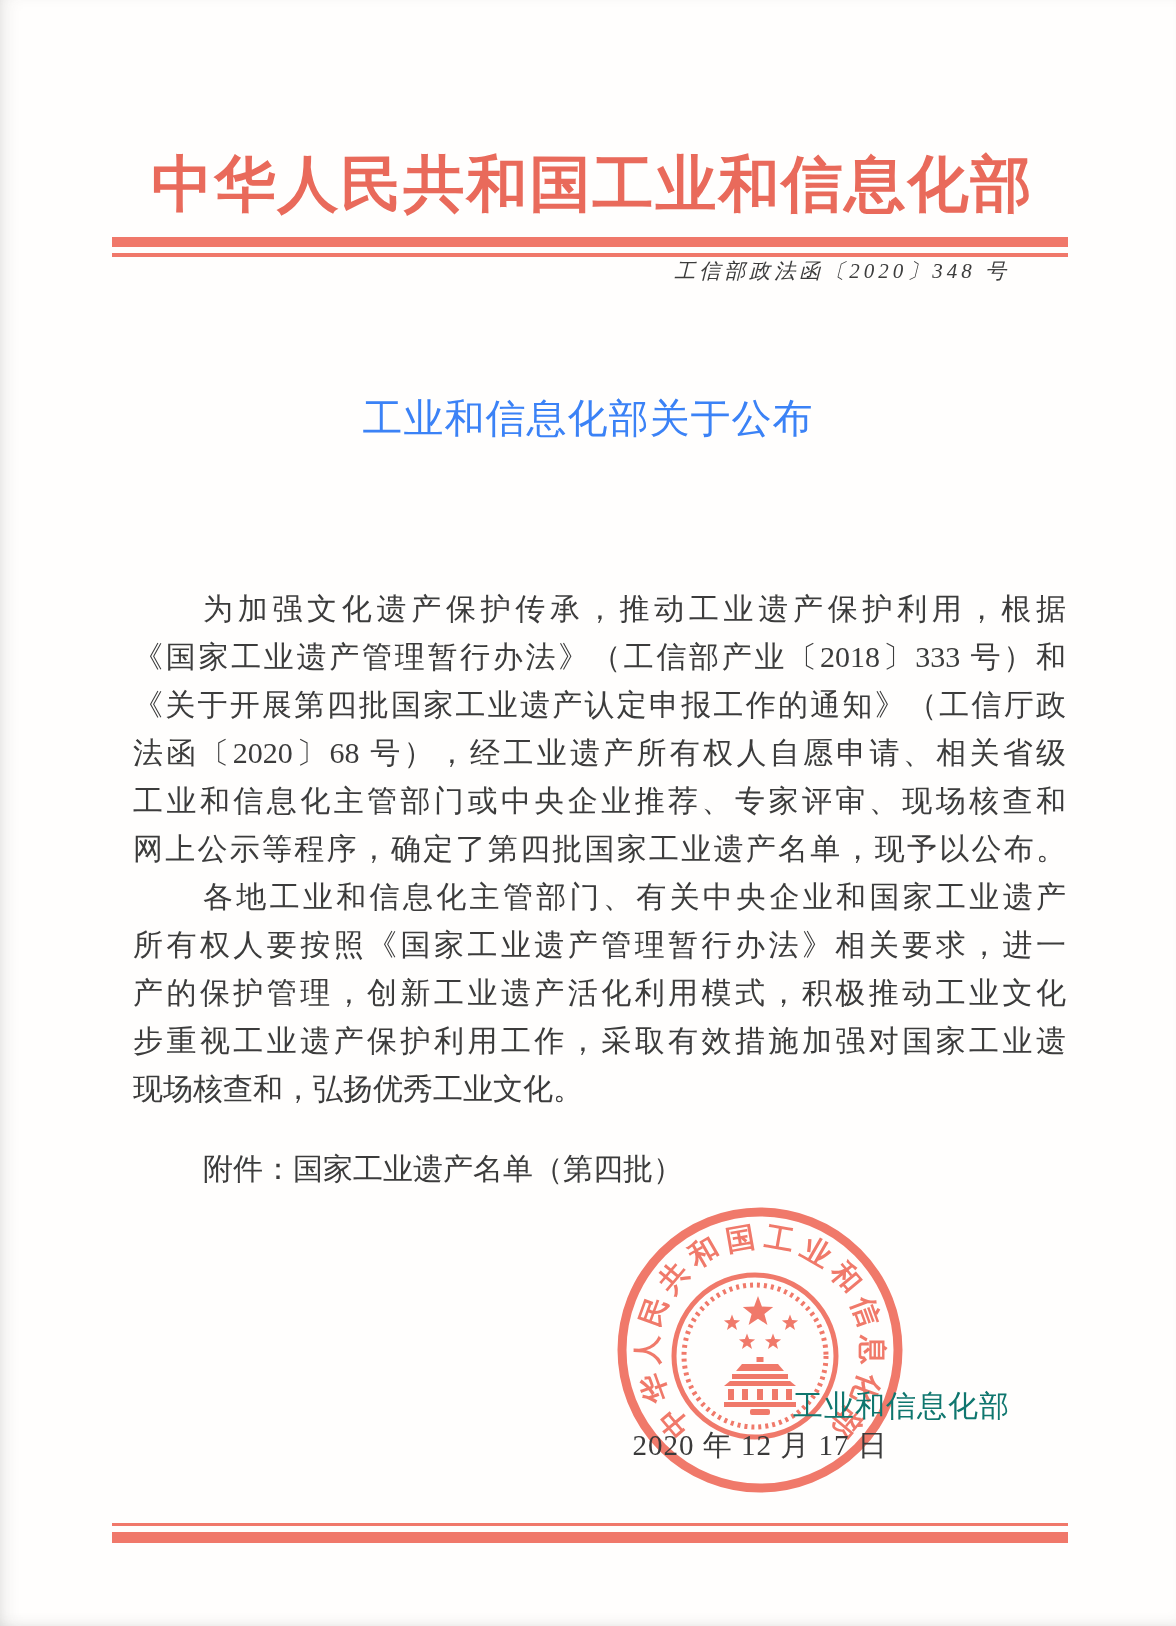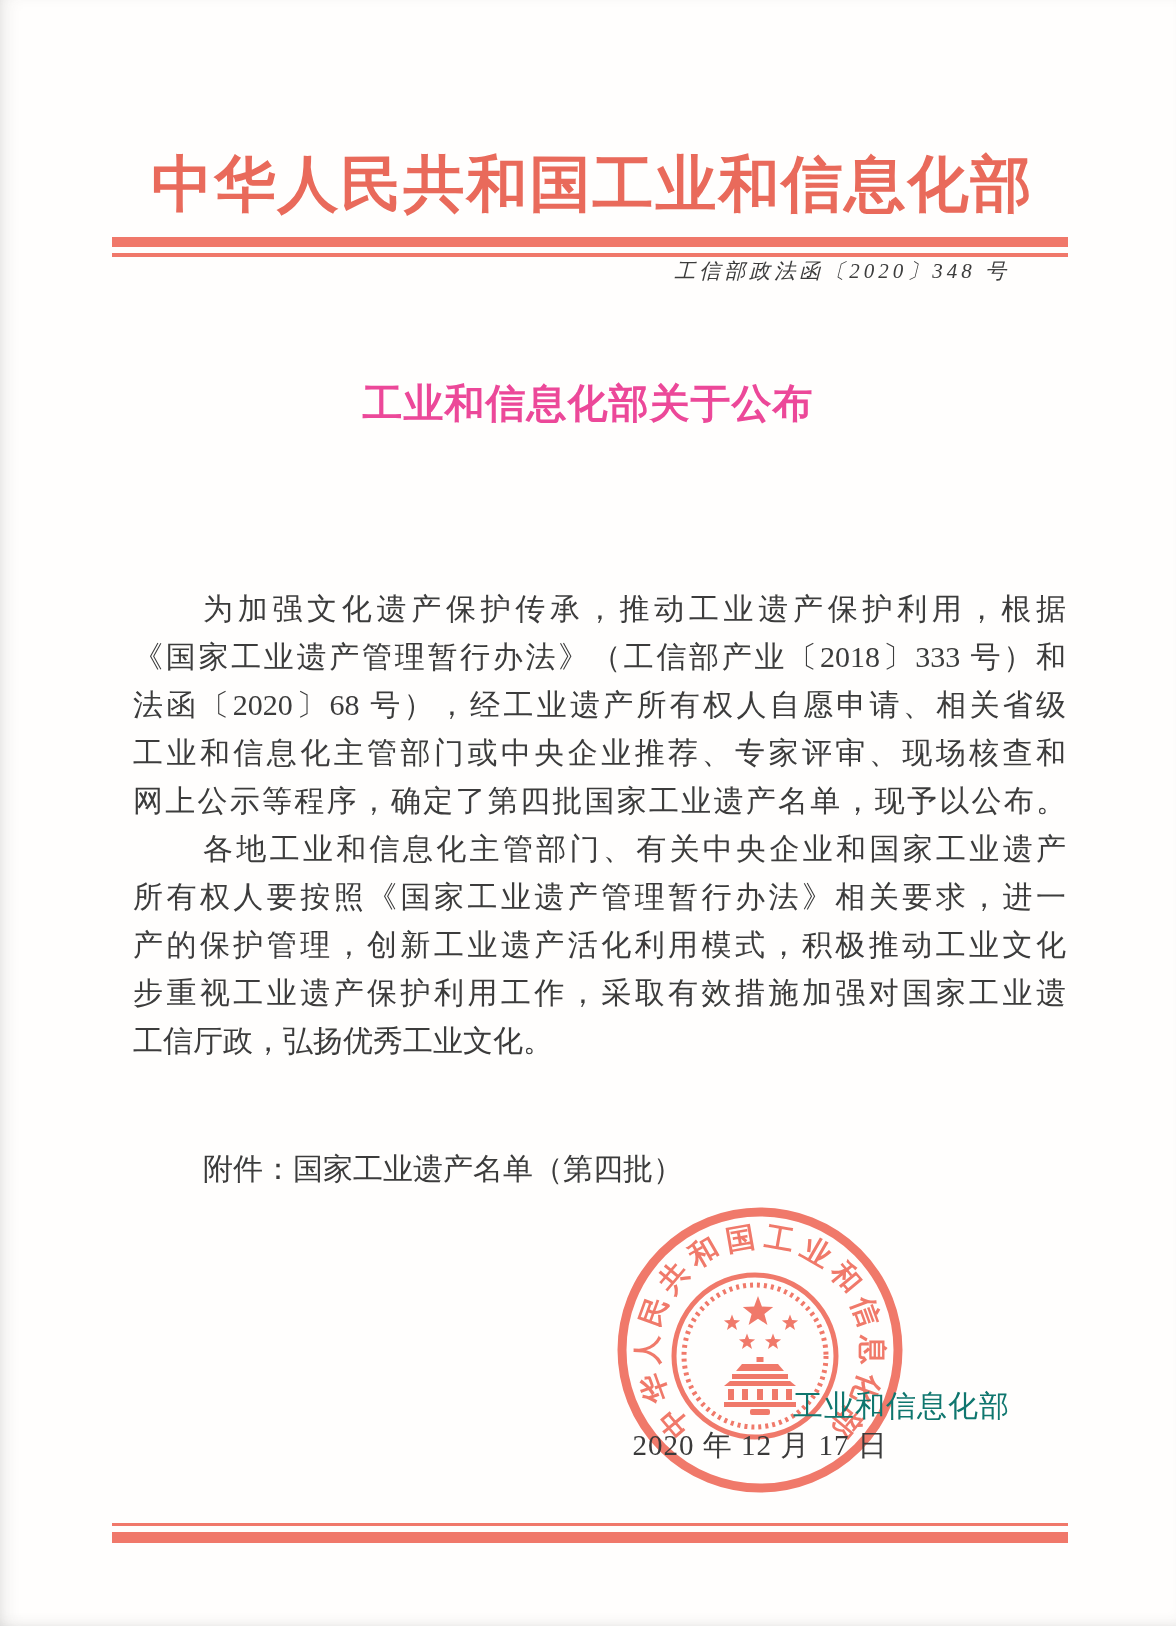--- a/index.html
+++ b/index.html
@@ -31,25 +31,25 @@
 
   .doc-number {
     position:absolute; top:257px; right:166px;
     font-size:21px; letter-spacing:4px;
     color:var(--ink,#3c3c3c);
     white-space:nowrap;
     font-style:italic;
   }
 
   .doc-title {
-    position:absolute; top:369px; left:0; right:0; margin:2px;
+    position:absolute; top:369px; left:0; right:0; margin:17px;
     text-align:center;
-    font-size:40px; line-height:65px; font-weight:bold;
+    font-size:40px; line-height:65px; font-weight:normal;
     letter-spacing:1px;
-    color:#ec4899;
+    color:#3b82f6;
   }
 
   .body-block {
     position:absolute; top:585px; left:133px; width:933px;
     font-size:30px; line-height:48px;
     color:var(--ink,#3c3c3c);
   }
   .body-line { text-align:justify; text-align-last:justify; white-space:normal; }
   .body-line.indent { text-indent:70px; }
   .body-line.no-justify { text-align:left; text-align-last:auto; }
@@ -87,28 +87,29 @@
 
   <div class="doc-number">工信部政法函〔2020〕348 号</div>
 
   <h1 class="doc-title">
     <span>工业和信息化部关于公布</span><br>
   </h1>
 
   <div class="body-block" id="body-block">
       <div class="body-line indent">为加强文化遗产保护传承，推动工业遗产保护利用，根据</div>
       <div class="body-line">《国家工业遗产管理暂行办法》（工信部产业〔2018〕333 号）和</div>
+      <div class="body-line">《关于开展第四批国家工业遗产认定申报工作的通知》（工信厅政</div>
       <div class="body-line">法函〔2020〕68 号），经工业遗产所有权人自愿申请、相关省级</div>
       <div class="body-line">工业和信息化主管部门或中央企业推荐、专家评审、现场核查和</div>
       <div class="body-line">网上公示等程序，确定了第四批国家工业遗产名单，现予以公布。</div>
       <div class="body-line indent">各地工业和信息化主管部门、有关中央企业和国家工业遗产</div>
       <div class="body-line">所有权人要按照《国家工业遗产管理暂行办法》相关要求，进一</div>
       <div class="body-line">产的保护管理，创新工业遗产活化利用模式，积极推动工业文化</div>
       <div class="body-line">步重视工业遗产保护利用工作，采取有效措施加强对国家工业遗</div>
-      <div class="body-line no-justify">工信厅政，弘扬优秀工业文化。</div>
+      <div class="body-line no-justify">现场核查和，弘扬优秀工业文化。</div>
     </div>
 
   <div class="attachment">附件：国家工业遗产名单（第四批）</div>
 
   <svg class="seal" viewBox="-145 -145 290 290" xmlns="http://www.w3.org/2000/svg">
     <circle r="138" class="seal-stroke" stroke-width="9"></circle>
     <g id="seal-ring-text" font-family="&quot;Liberation Serif&quot;,&quot;DejaVu Serif&quot;,serif" font-size="29" font-weight="bold">
         <text transform="rotate(-130.00) translate(0,-103)" text-anchor="middle" fill="#ef6f5f">中</text>
         <text transform="rotate(-110.00) translate(0,-103)" text-anchor="middle" fill="#ef6f5f">华</text>
         <text transform="rotate(-90.00) translate(0,-103)" text-anchor="middle" fill="#ef6f5f">人</text>

